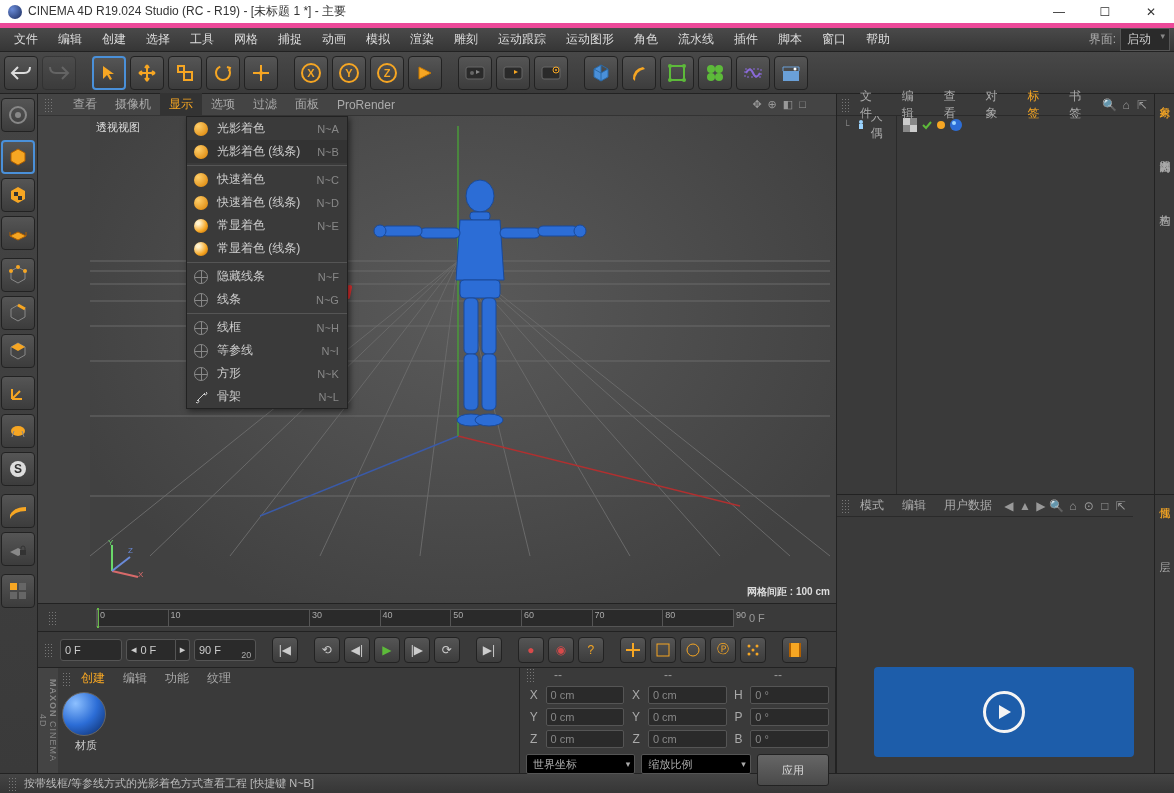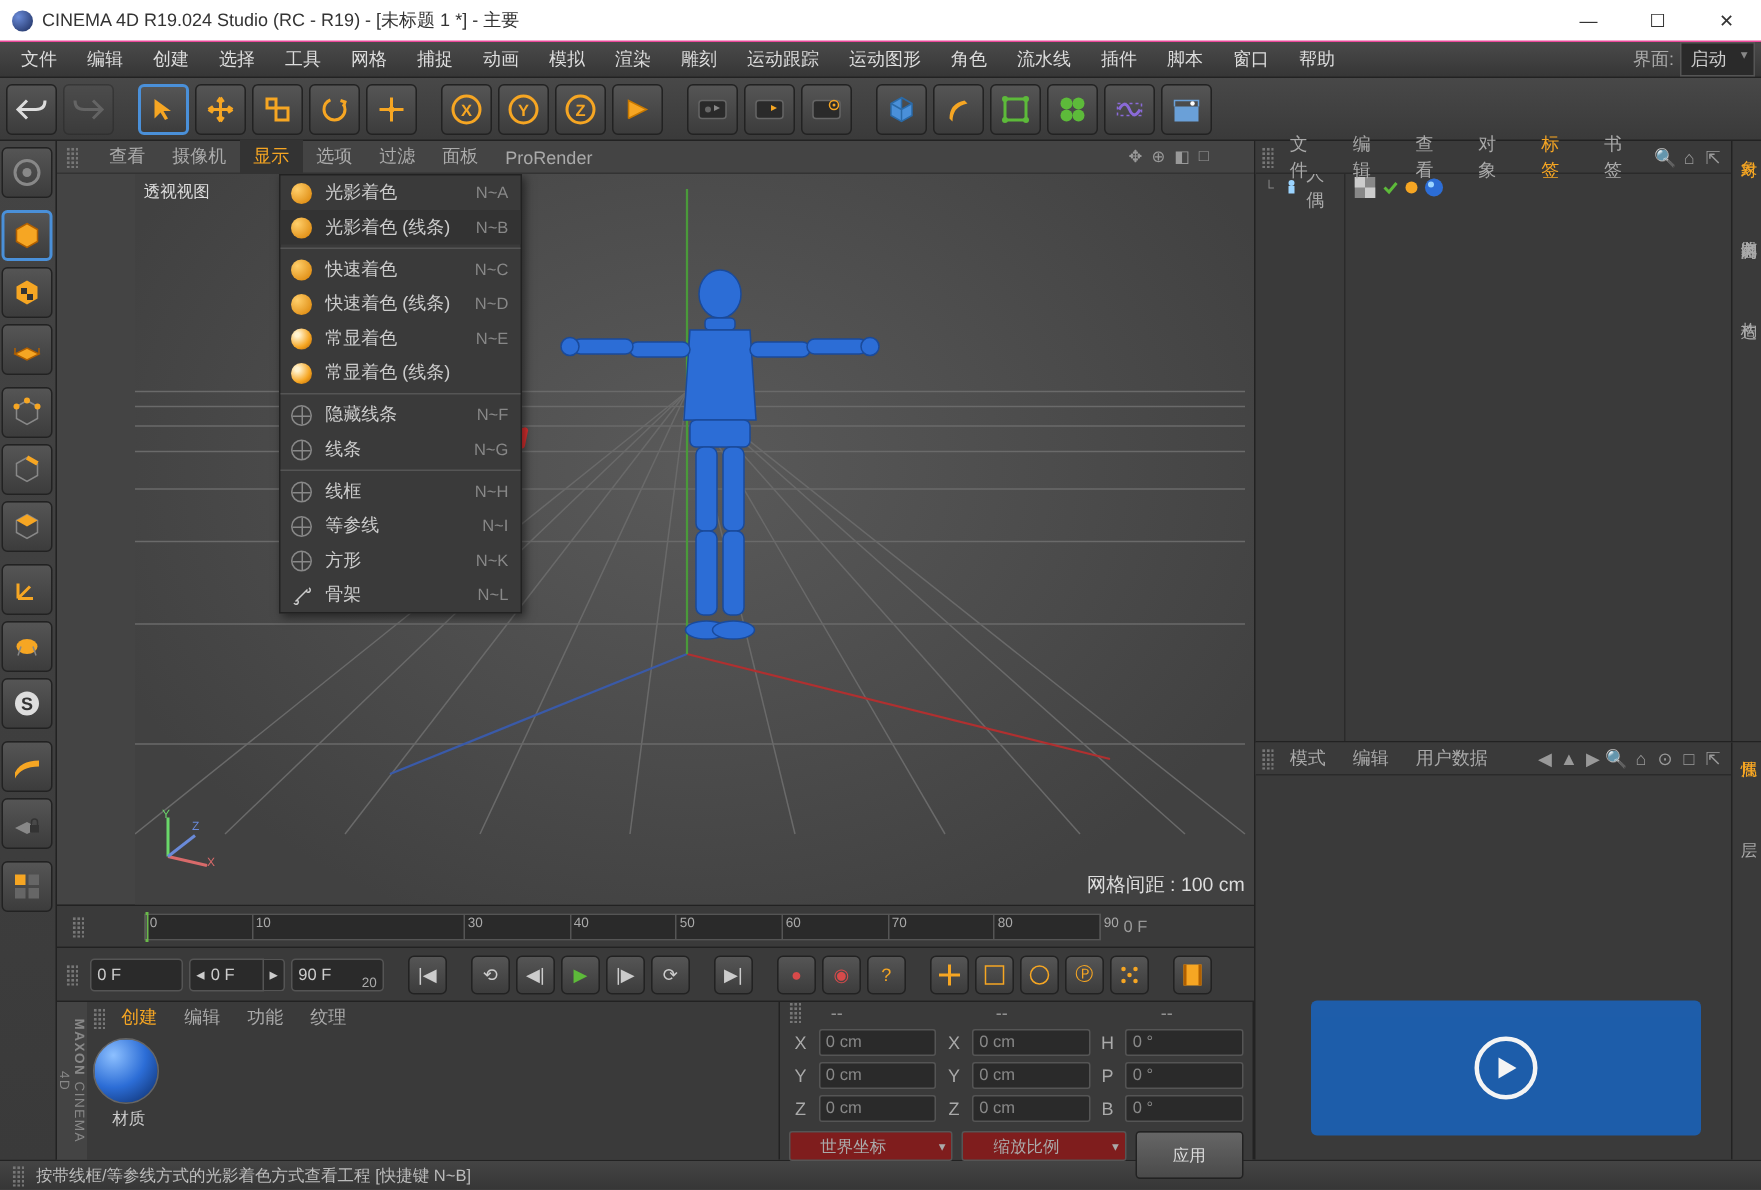--- a/index.html
+++ b/index.html
@@ -1,17 +1,17 @@
 <!DOCTYPE html>
 <html><head>
 <meta charset="utf-8">
 <style>
 * { margin: 0; padding: 0; box-sizing: border-box; user-select: none; }
 body { font-family: "Microsoft YaHei", sans-serif; background: #3a3a3a; color: #ccc; font-size: 12px; width: 1174px; height: 793px; overflow: hidden; position: relative; }
-.titlebar { background: #fff; height: 28px; display: flex; align-items: center; padding: 0 0 0 8px; color: #333; border-bottom: 1px solid #ec4899; }
+.titlebar { background: #fff; height: 28px; display: flex; align-items: center; padding: 0 0 0 8px; color: #333; border-bottom: 5px solid #ec4899; }
 .titlebar .app-icon { width: 14px; height: 14px; border-radius: 50%; background: radial-gradient(circle at 30% 30%, #6a8bd8, #1a2a5a); margin-right: 6px; }
 .titlebar .title { flex: 1; font-size: 12px; }
 .winbtns { display: flex; }
 .winbtn { width: 46px; height: 28px; display: flex; align-items: center; justify-content: center; color: #333; }
 
 .menubar { background: linear-gradient(#4a4a4a, #363636); height: 24px; display: flex; align-items: center; padding: 0 4px; border-bottom: 1px solid #222; }
 .menubar .mitem { padding: 4px 10px; color: #ddd; font-size: 12px; cursor: default; }
 .menubar .spacer { flex: 1; }
 .menubar .iface { color: #aaa; margin-right: 4px; }
 .iface-combo { background: #2a2a2a; border: 1px solid #555; padding: 2px 18px 2px 6px; color: #ccc; position: relative; }
@@ -29,21 +29,21 @@
 
 .viewport-col { flex: 1; display: flex; flex-direction: column; background: #444; }
 .vp-menubar { height: 22px; background: #444; border-bottom: 1px solid #333; display: flex; align-items: center; padding: 0 26px; gap: 0; }
 .vp-menubar .mitem { padding: 3px 9px; color: #aaa; font-size: 12px; }
 .vp-menubar .mitem.active { color: #f6a623; background: #333; }
 .vp-menubar .spacer { flex: 1; }
 .vp-menubar .vp-icons { display: flex; gap: 6px; color: #999; font-size: 11px; padding-right: 4px; }
 
 .viewport { flex: 1; position: relative; background: radial-gradient(ellipse at center 40%, #5a5a5a 0%, #414141 80%); overflow: hidden; margin: 0 0 0 26px; }
 .viewport .vp-title { position: absolute; top: 4px; left: 6px; color: #ddd; font-size: 11px; }
-.viewport .grid-dist { position: absolute; bottom: 4px; right: 6px; color: #ddd; font-size: 13px; }
+.viewport .grid-dist { position: absolute; bottom: 4px; right: 6px; color: #ddd; font-size: 10px; font-weight: bold; }
 .gizmo { position: absolute; left: 14px; bottom: 24px; width: 40px; height: 40px; }
 
 .display-menu { position: absolute; top: 22px; left: 170px; width: 162px; background: #3a3a3a; border: 1px solid #222; box-shadow: 2px 2px 6px rgba(0,0,0,.5); z-index: 100; }
 .display-menu .dm-row { display: flex; align-items: center; height: 23px; padding: 0 8px 0 6px; gap: 8px; color: #ccc; }
 .display-menu .dm-row.checked { background: #333; }
 .display-menu .dm-sep { height: 1px; background: #555; margin: 2px 0; }
 .display-menu .dm-icon { width: 16px; height: 16px; display: flex; align-items: center; justify-content: center; }
 .display-menu .dm-label { flex: 1; }
 .display-menu .dm-short { color: #888; font-size: 11px; }
 .sphere-ico { width: 14px; height: 14px; border-radius: 50%; background: radial-gradient(circle at 30% 30%, #ffcf6b, #d97f00); }
@@ -90,21 +90,21 @@
 .mat-label { text-align:center; font-size:11px; color:#ccc; margin-top:2px; }
 .brand-v { width: 20px; background:#444; writing-mode:vertical-rl; text-orientation:mixed; font-size:9px; color:#888; text-align:center; padding:4px 0; letter-spacing:1px; }
 
 .coord-panel { width: 316px; display:flex; flex-direction:column; border-right:1px solid #222; }
 .coord-head { height: 20px; display:flex; align-items:center; padding: 0 14px; gap: 16px; color:#999; }
 .coord-grid { flex:1; padding: 2px 6px; }
 .coord-row { display: flex; align-items:center; height: 22px; gap: 4px; }
 .coord-row .lab { width: 16px; color: #aaa; text-align:center; }
 .coord-row .val { width: 80px; height: 18px; background: #2a2a2a; border: 1px solid #555; color: #888; padding: 0 4px; font-size: 11px; display:flex; align-items:center; border-radius:2px; }
 .coord-bot { display:flex; gap:6px; padding: 2px 6px 4px; }
-.coord-combo { flex:1; height:20px; background:#7f1d1d; border:1px solid #555; color:#aaa; font-size:11px; display:flex; align-items:center; padding:0 20px; border-radius:2px; position:relative; }
+.coord-combo { flex:1; height:20px; background:#000000; border:1px solid #555; color:#aaa; font-size:11px; display:flex; align-items:center; padding:0 6px; border-radius:2px; position:relative; }
 .coord-combo::after { content:"▾"; position:absolute; right:4px; font-size:9px; }
 .apply-btn { width: 72px; height:32px; background:linear-gradient(#666,#4a4a4a); border:1px solid #222; border-radius:3px; color:#ddd; font-size:11px; display:flex; align-items:center; justify-content:center; }
 
 .statusbar { height: 20px; background: linear-gradient(#444,#363636); display:flex; align-items:center; padding: 0 8px 0 26px; color:#bbb; font-size:11px; border-top:1px solid #222; }
 
 .watermark { position:absolute; right: 40px; bottom: 36px; width: 260px; height: 90px; background: #1c5fb0; border-radius: 4px; display:flex; align-items:center; justify-content:center; gap:10px; color:#fff; opacity: .95; }
 .watermark .wm-icon { width:42px; height:42px; border-radius:50%; border:3px solid #fff; display:flex; align-items:center; justify-content:center; }
 .watermark .wm-text { display:flex; flex-direction:column; }
 .watermark .wm-text .big { font-size: 26px; font-weight: bold; letter-spacing:2px; }
 .watermark .wm-text .small { font-size: 12px; letter-spacing:1px; color:#d9e9ff; }
@@ -749,21 +749,21 @@
         </div>
       </div>
       <div class="righttools" id="right-tabs-1">
           <div class="tab active">对象</div>
           <div class="tab">内容浏览器</div>
           <div class="tab">构造</div>
         </div>
     </div>
 
     <div style="display:flex; flex:1; border-top:1px solid #222;">
-      <div style="flex:1; display:flex; flex-direction:column;">
+      <div style="flex:1; display:flex; flex-direction:row;">
         <div class="panel-head" id="attr-head" style="position:relative;">
           <span class="grip" style="position:absolute; left:4px; top:4px;"></span>
         <div class="ptab">模式</div>
             <div class="ptab">编辑</div>
             <div class="ptab">用户数据</div>
             <div class="spacer"></div>
             <span class="picon">◀</span>
             <span class="picon">▲</span>
             <span class="picon">▶</span>
             <span class="picon">🔍</span>

